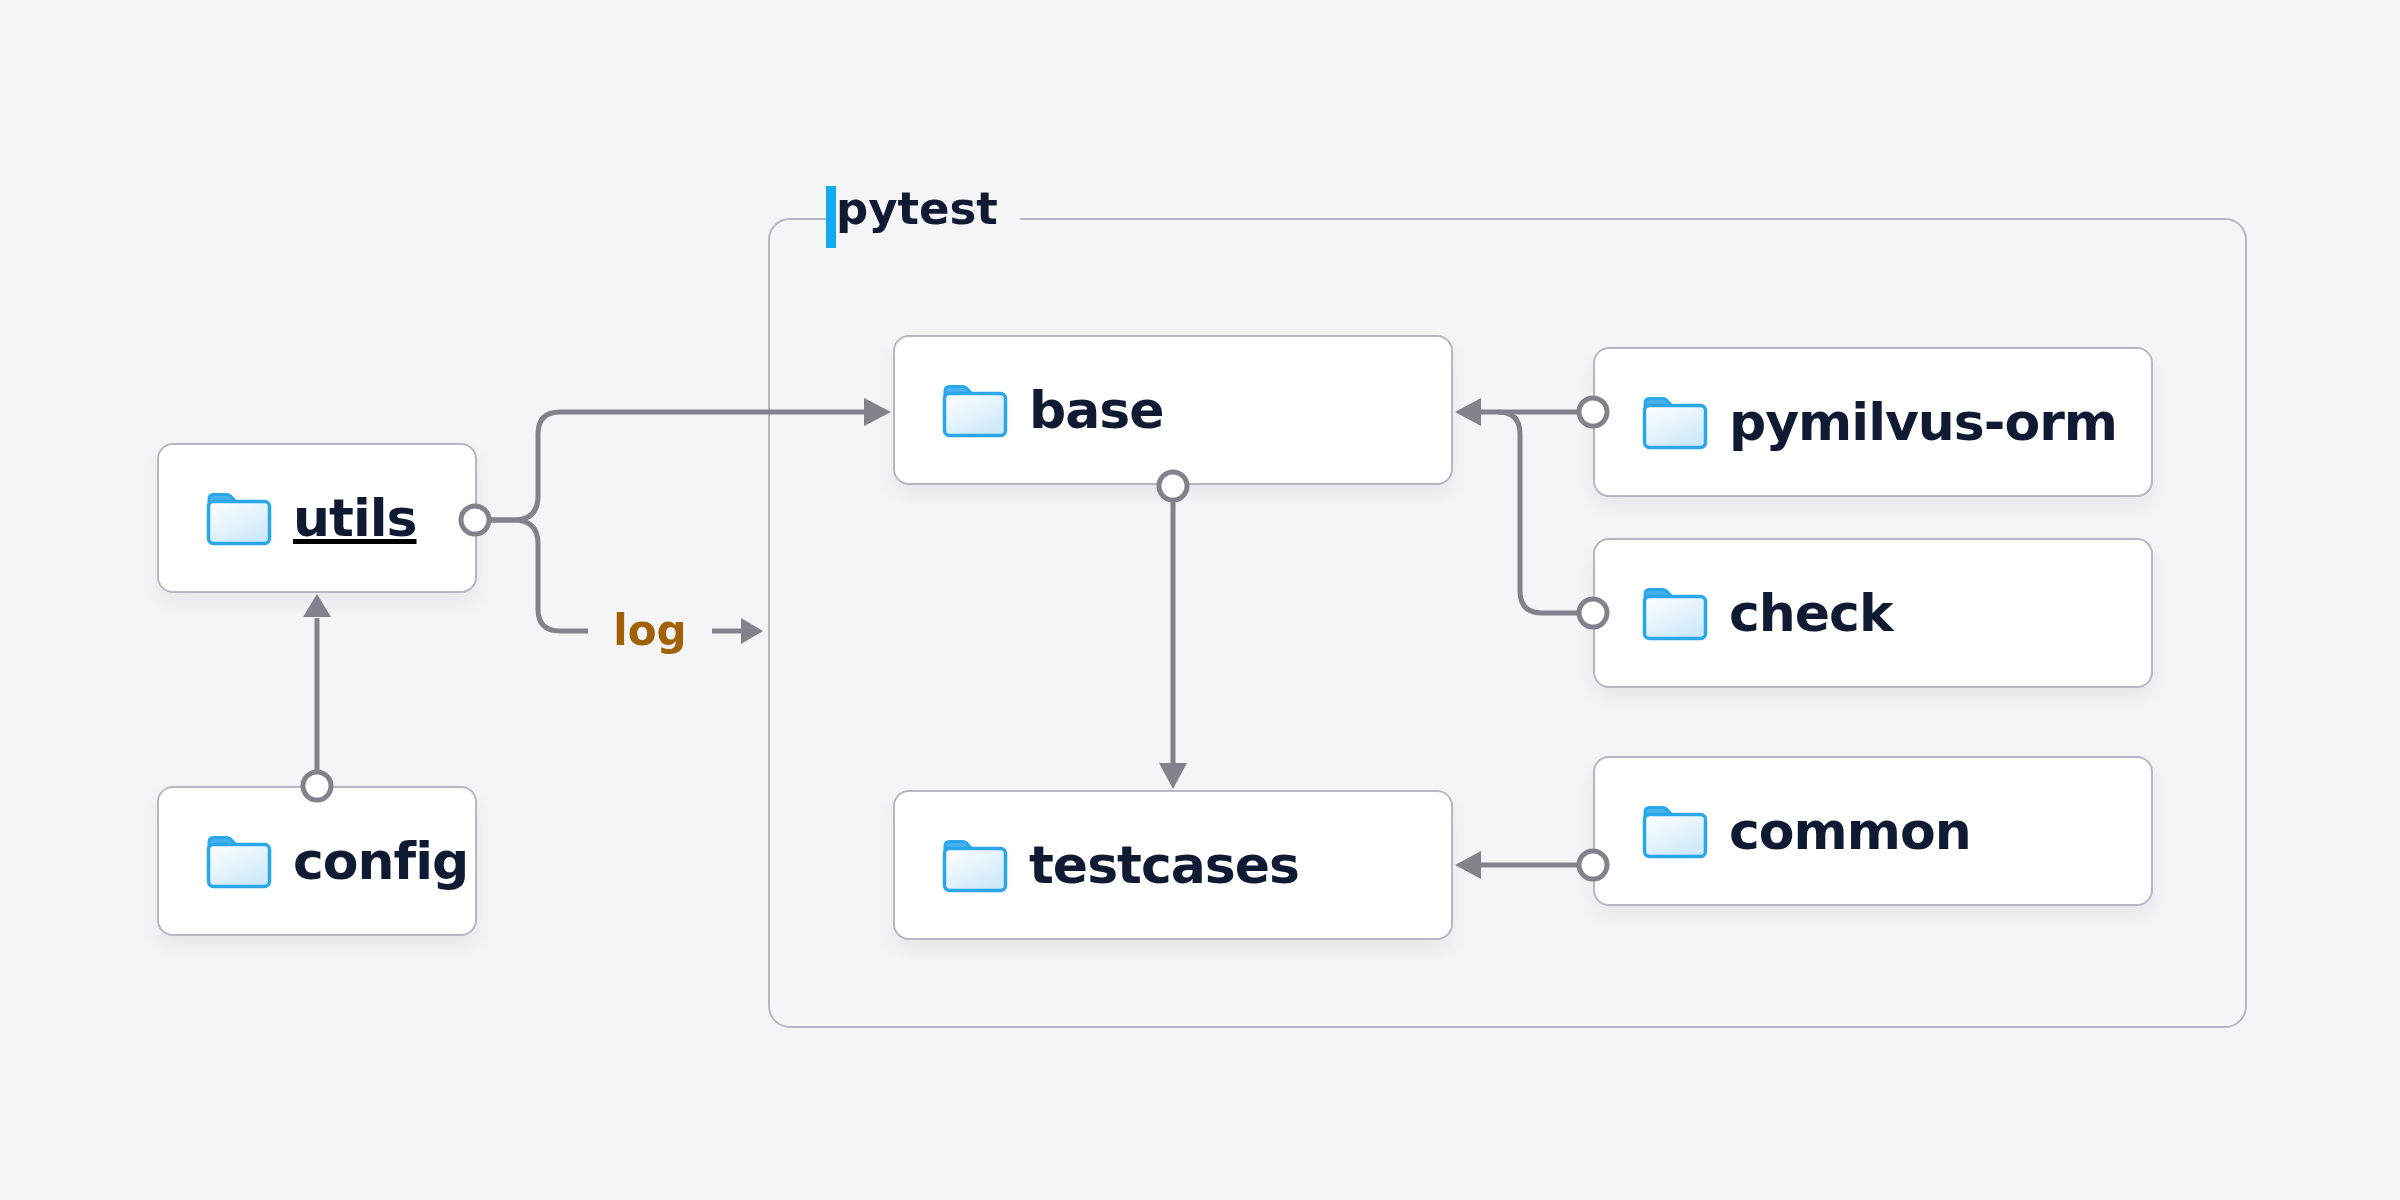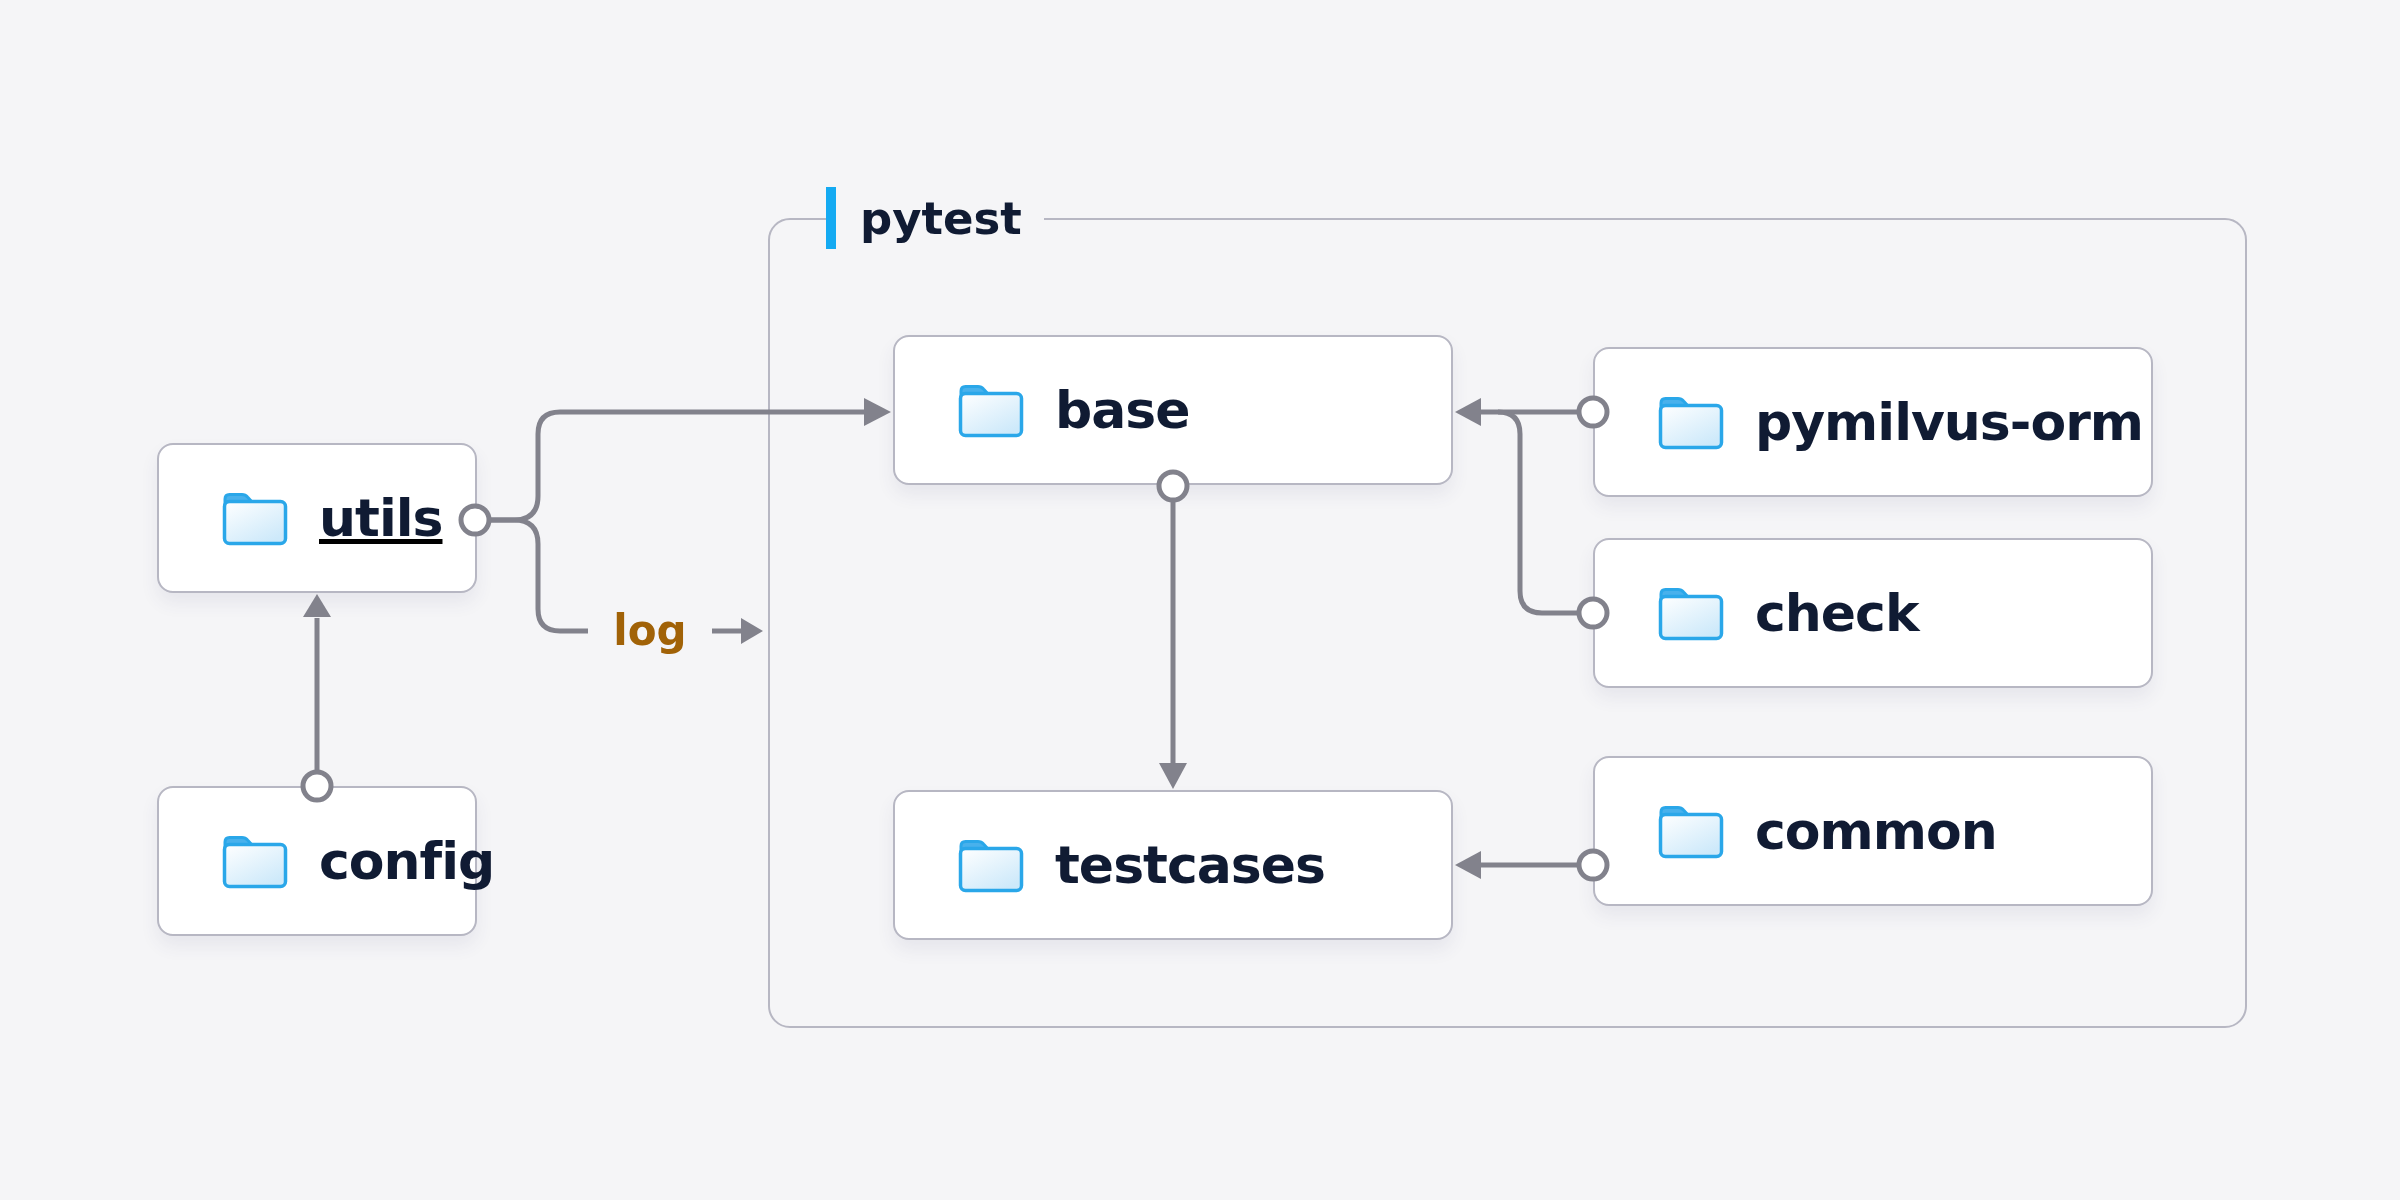--- a/index.html
+++ b/index.html
@@ -18,22 +18,22 @@
   
   .node {
     position: absolute;
     height: 150px;
     background: #ffffff;
     border: 2px solid #b7b7c3;
     border-radius: 16px;
     box-shadow: 0 10px 18px rgba(70, 70, 110, 0.08);
     display: flex;
     align-items: center;
-    padding-left: 62px;
-    gap: 30px;
+    padding-left: 46px;
+    gap: 20px;
     box-sizing: border-box;
   }
   .node .label {
     font-size: 52px;
     font-weight: bold;
     color: #101b33;
     letter-spacing: -1px;
     white-space: nowrap;
   }
   .folder { display: block; height: 57px; }
@@ -51,22 +51,20 @@
     background: transparent;
   }
   .pytest-label {
     position: absolute;
     left: 826px;
     top: 186px;
     height: 64px;
     padding-right: 22px;
     background: #f5f5f7;
     display: flex;
-    align-items: center;
-    gap: 24px;
   }
   .accent-bar {
     width: 10px;
     height: 62px;
     background: #14aaf2;
   }
   .ptext {
     font-size: 45px;
     font-weight: bold;
     color: #101b33;

